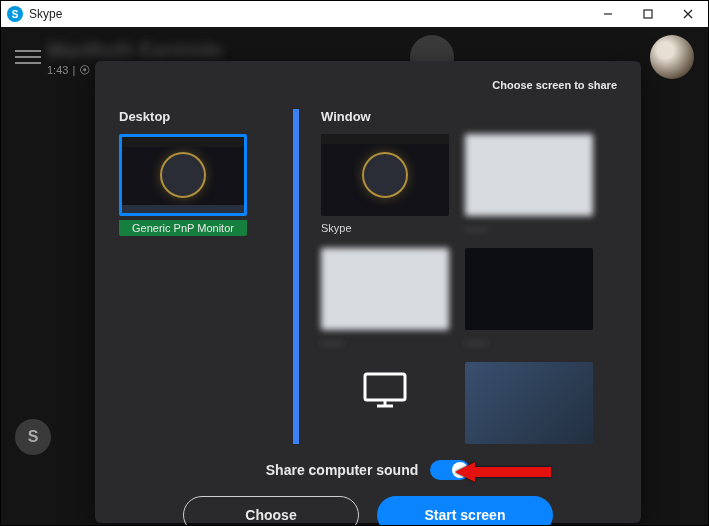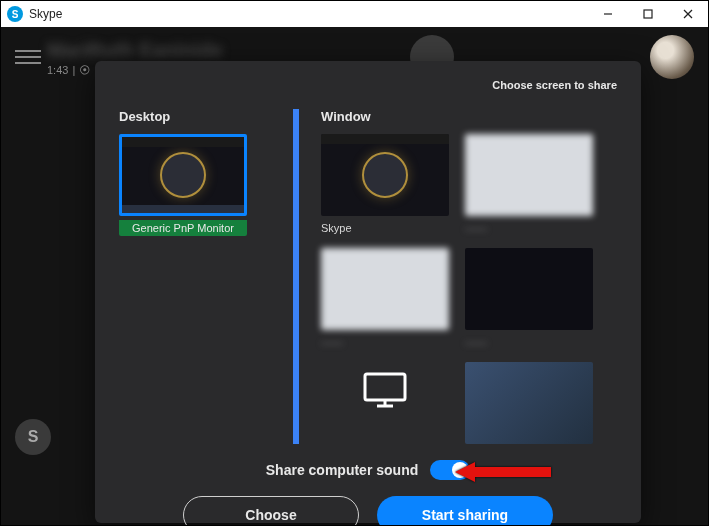--- a/index.html
+++ b/index.html
@@ -204,17 +204,17 @@
           <polygon points="0,12 20,2 20,7 96,7 96,17 20,17 20,22" fill="#e4120e"></polygon>
         </svg>
       </div>
     </div>
 
     <div class="btn-row">
       <div class="btn btn-cancel">
           <span>Choose</span>
         </div>
       <div class="btn btn-primary">
-          <span>Start sharing</span>
+          <span>Start screen</span>
         </div>
     </div>
   </div>
 </div>
 
 </body></html>

